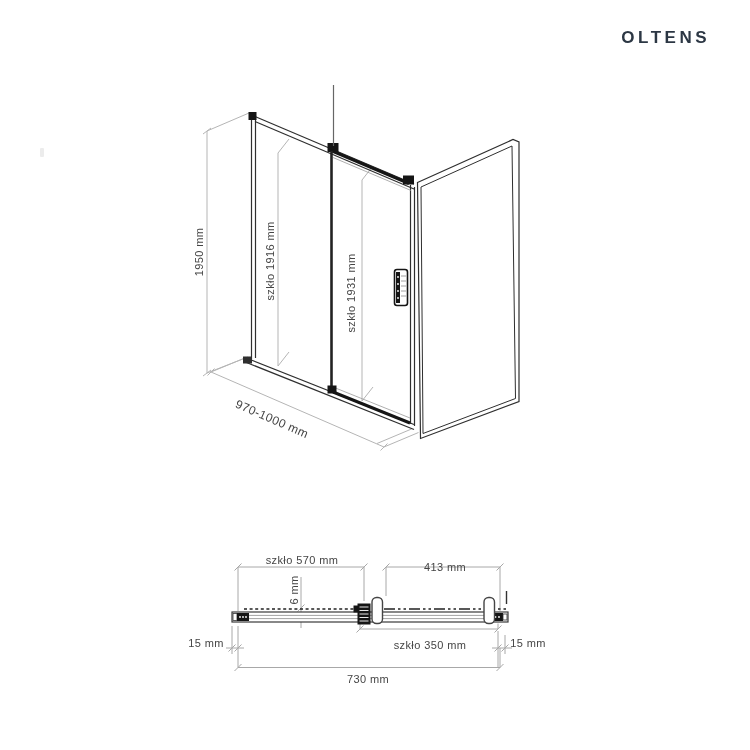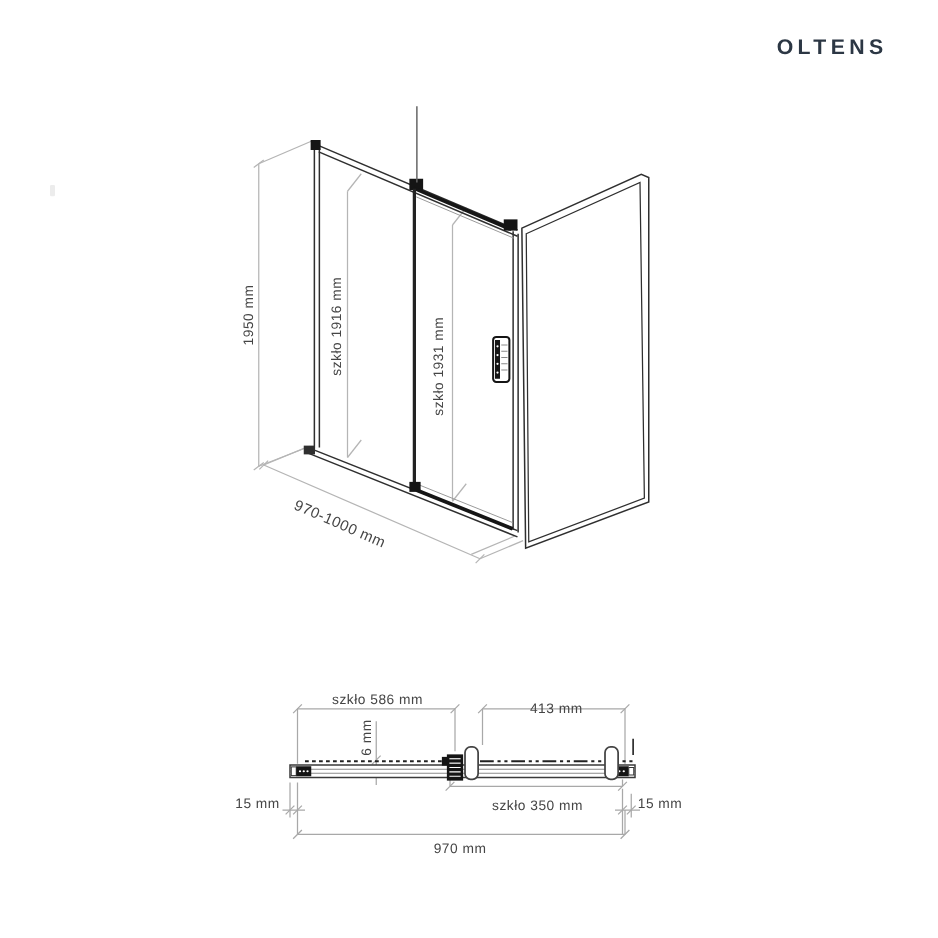--- a/index.html
+++ b/index.html
@@ -183,20 +183,20 @@
     </g>
   </svg>
 
   <div class="logo">OLTENS</div>
 
   <div class="dim-label rot-ccw" style="left:199px;top:252px;">1950 mm</div>
   <div class="dim-label rot-ccw" style="left:270px;top:261px;">szkło 1916 mm</div>
   <div class="dim-label rot-ccw" style="left:351px;top:293px;">szkło 1931 mm</div>
   <div class="dim-label rot-persp" style="left:272px;top:419px;font-size:12px;">970-1000 mm</div>
 
-  <div class="dim-label" style="left:302px;top:560px;">szkło 586 mm</div>
+  <div class="dim-label" style="left:302px;top:560px;">szkło 570 mm</div>
   <div class="dim-label" style="left:445px;top:567px;">413 mm</div>
   <div class="dim-label rot-ccw" style="left:294px;top:590px;">6 mm</div>
   <div class="dim-label" style="left:206px;top:643px;">15 mm</div>
   <div class="dim-label" style="left:430px;top:645px;">szkło 350 mm</div>
   <div class="dim-label" style="left:528px;top:643px;">15 mm</div>
-  <div class="dim-label" style="left:368px;top:679px;">970 mm</div>
+  <div class="dim-label" style="left:368px;top:679px;">730 mm</div>
 </div>
 
 </body></html>

